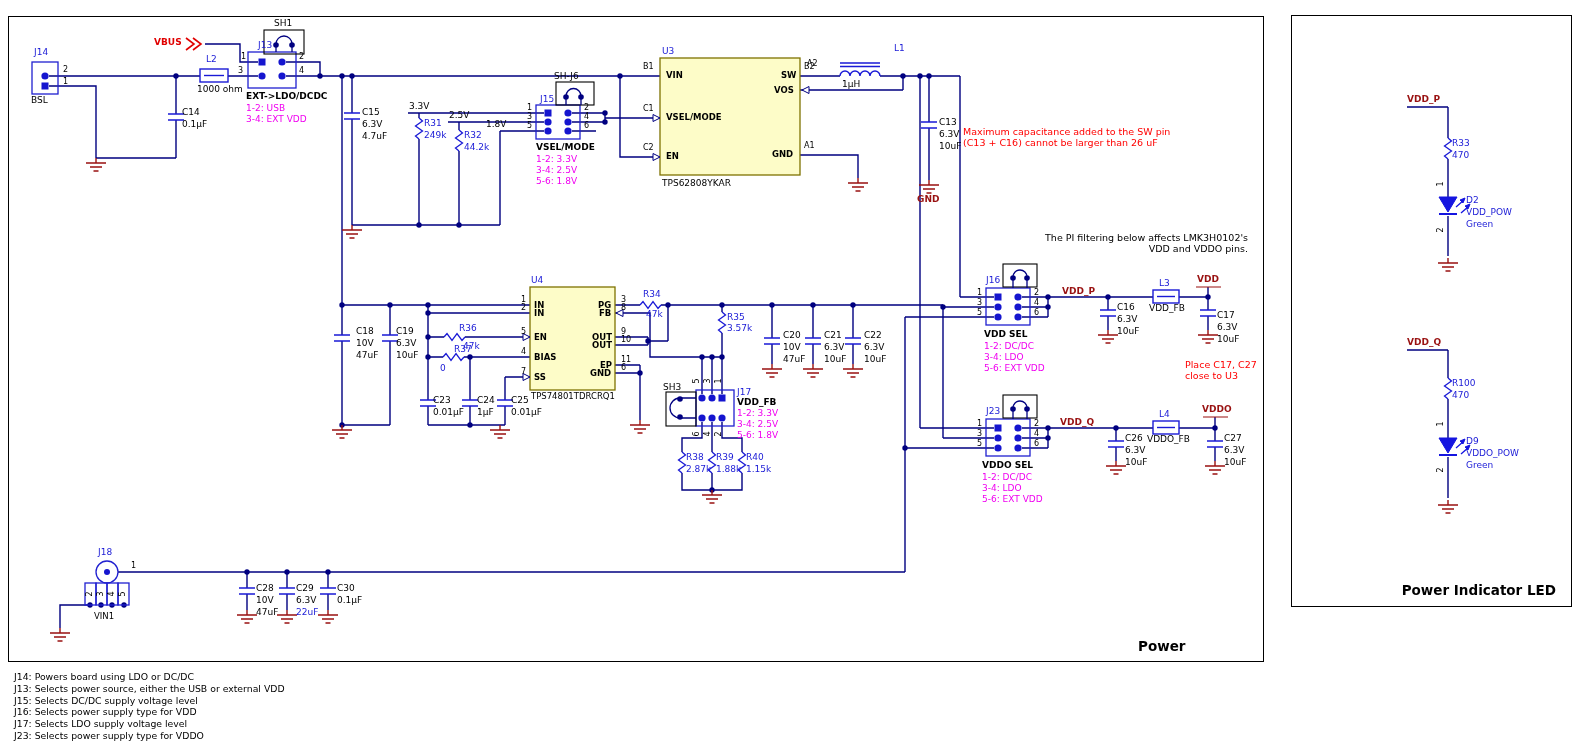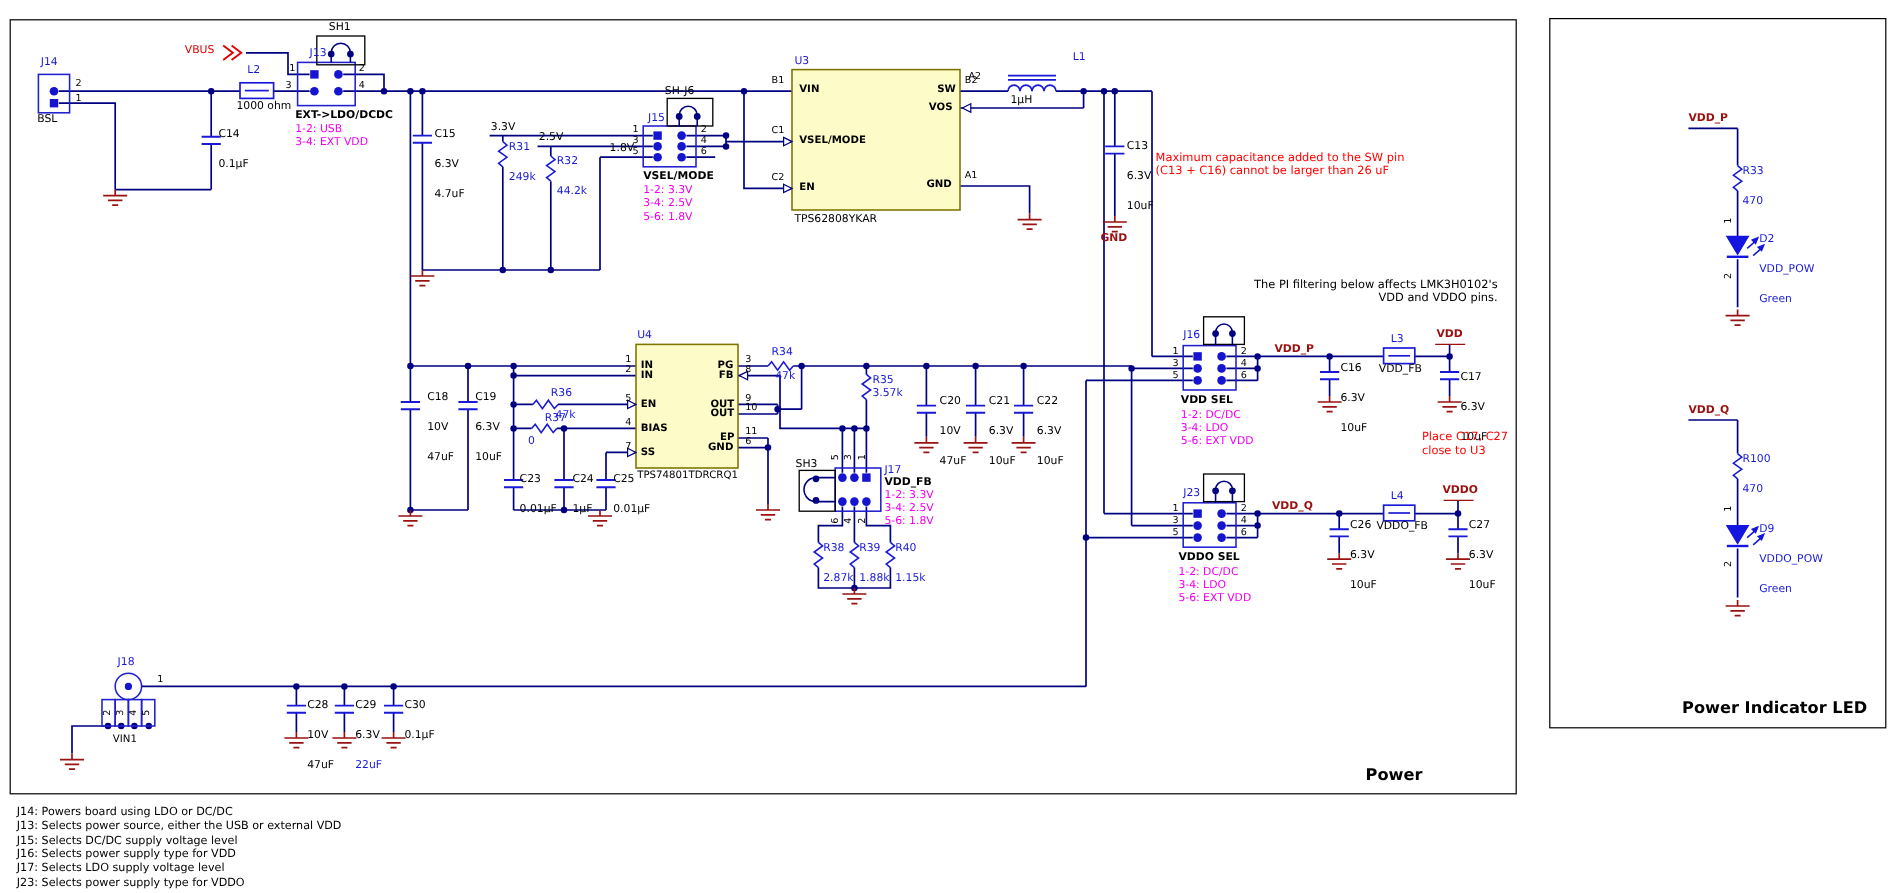--- a/index.html
+++ b/index.html
@@ -4,24 +4,24 @@
 <style>
   html,body{margin:0;padding:0;background:#fff}
   #root{position:relative;width:1579px;height:744px;background:#fff;
         font-family:"DejaVu Sans","Liberation Sans",sans-serif;overflow:hidden}
   #wires{position:absolute;left:0;top:0}
   .l{position:absolute;line-height:1;white-space:nowrap;font-size:9px;color:#000}
   .s8{font-size:8px}.s85{font-size:8.5px}
   .bl{color:#1a1ad6}
   .dr{color:#991111;font-weight:bold}
   .mg{color:#f000f0}
-  .vb{color:#e00000;font-weight:normal}
+  .vb{color:#e00000;font-weight:bold}
   .bo{font-weight:bold}
   .pn{font-size:8.5px;font-weight:bold;color:#000}
-  .stack{display:flex;flex-direction:column;gap:16px}
+  .stack{display:flex;flex-direction:column;gap:3px}
   .rot{transform:rotate(-90deg);transform-origin:center}
   .frame{position:absolute;border:1.2px solid #000}
   .legend{position:absolute;left:14px;top:671px;font-size:9.3px;color:#000;line-height:1.27}
   .legend span{display:block}
   .note{position:absolute;font-size:9.5px;line-height:1.14;color:#ff0000}
   .noteb{position:absolute;font-size:9.5px;line-height:1.14;color:#000;text-align:right}
   .title{position:absolute;font-size:13.5px;font-weight:bold;color:#000}
 </style>
 </head>
 <body>
@@ -372,21 +372,21 @@
   <span class="l" style="left:409px;top:102px">3.3V</span>
   <div class="l stack bl" style="left:424px;top:119px">
     <span>R31</span>
     <span>249k</span>
   </div>
   <span class="l" style="left:449px;top:111px">2.5V</span>
   <div class="l stack bl" style="left:464px;top:131px">
     <span>R32</span>
     <span>44.2k</span>
   </div>
-  <span class="l" style="left:508px;top:120px">1.8V</span>
+  <span class="l" style="left:486px;top:120px">1.8V</span>
 
   <span class="l" style="left:554px;top:72px">SH-J6</span>
   <span class="l bl" style="left:540px;top:95px">J15</span>
   <span class="l s8" style="left:527px;top:104px">1</span>
   <span class="l s8" style="left:527px;top:113px">3</span>
   <span class="l s8" style="left:527px;top:122px">5</span>
   <span class="l s8" style="left:584px;top:104px">2</span>
   <span class="l s8" style="left:584px;top:113px">4</span>
   <span class="l s8" style="left:584px;top:122px">6</span>
   <span class="l bo" style="left:536px;top:143px">VSEL/MODE</span>

